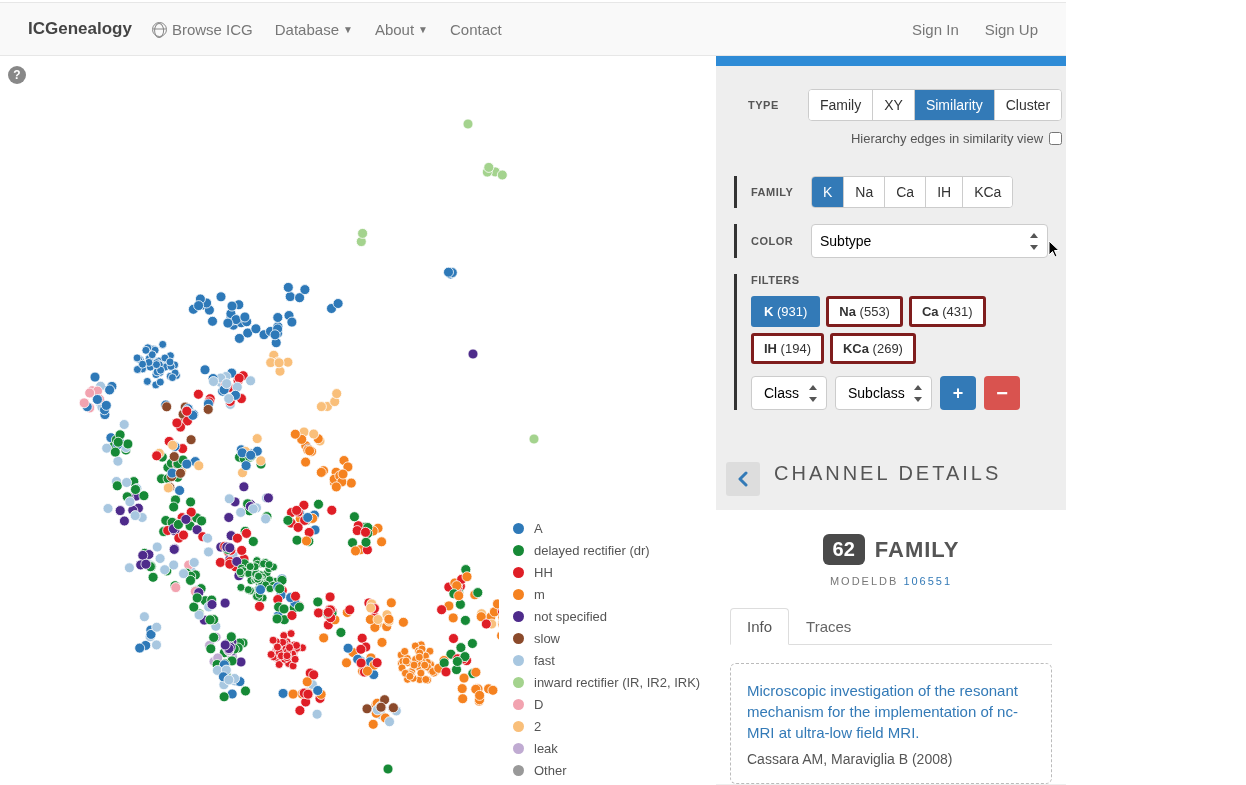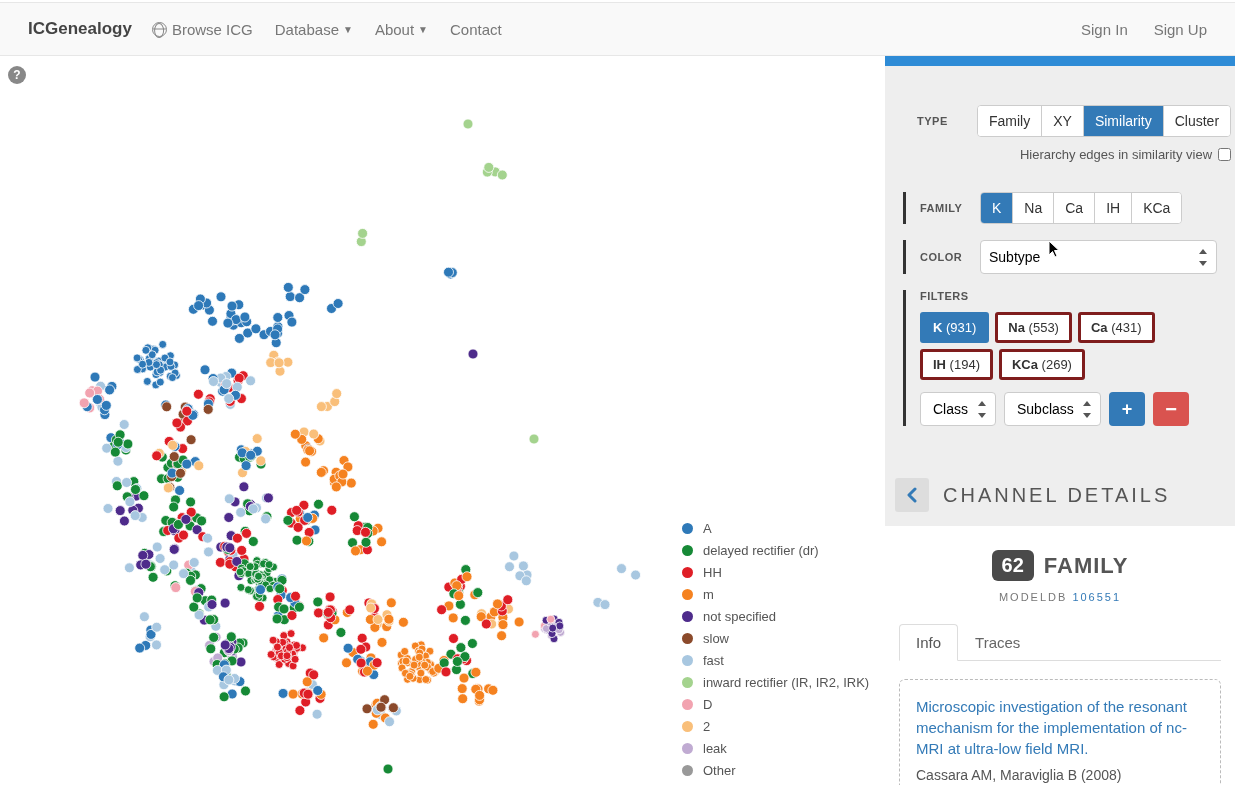--- a/index.html
+++ b/index.html
@@ -1,33 +1,33 @@
 <!DOCTYPE html>
 <html><head>
 <meta charset="utf-8">
 <style>
 *{box-sizing:border-box;margin:0;padding:0;}
 body{font-family:-apple-system,BlinkMacSystemFont,"Segoe UI",Helvetica,Arial,sans-serif;color:#333;background:#fff;font-size:14px;}
-.page{width:1235px;height:785px;overflow:hidden;position:relative;}
+.page{width:1066px;height:785px;overflow:hidden;position:relative;}
 .topbar{height:54px;background:#f9f9f9;border-bottom:1px solid #e7e7e7;border-top:1px solid #e7e7e7;display:flex;align-items:center;padding:0 28px;justify-content:space-between;margin-top:2px;}
 .brand{font-weight:700;font-size:17px;margin-right:20px;color:#444;}
 .nav-l{display:flex;align-items:center;}
 .nav-l a,.nav-r a{color:#777;font-size:15px;margin-right:22px;text-decoration:none;display:inline-flex;align-items:center;cursor:pointer;}
 .nav-r a{margin-left:22px;margin-right:0;}
 .caret{margin-left:4px;font-size:10px;}
 .globe{width:15px;height:15px;border:1.5px solid #888;border-radius:50%;margin-right:5px;position:relative;}
 .globe:before{content:"";position:absolute;left:0;top:50%;width:100%;border-top:1.5px solid #888;transform:translateY(-50%);}
 .globe:after{content:"";position:absolute;top:0;left:50%;height:100%;width:60%;border:1.5px solid #888;border-radius:50%;transform:translateX(-50%);}
 .body-row{display:flex;height:calc(785px - 56px);}
 .viz{flex:1;position:relative;background:#fff;}
 .help{position:absolute;left:8px;top:10px;width:18px;height:18px;background:#888;color:#fff;border-radius:50%;font-size:12px;display:flex;align-items:center;justify-content:center;font-weight:700;cursor:pointer;}
 .sidebar{width:350px;background:#eeeeee;overflow-y:auto;overflow-x:hidden;}
 .blue-strip{height:10px;background:#2e8bd6;}
 .ctrl{padding:14px 18px 4px 18px;}
-.ctrl-row{display:flex;align-items:center;margin-bottom:16px;margin-top:16px;}
+.ctrl-row{display:flex;align-items:center;margin-bottom:16px;}
 .ctrl-bar{width:3px;background:#333;margin-right:14px;align-self:stretch;min-height:30px;}
 .ctrl-bar.tall{min-height:80px;}
 .ctrl-label{width:60px;font-size:11px;font-weight:700;color:#555;letter-spacing:0.5px;}
 .ctrl-body{flex:1;}
 .btn-group{display:flex;border:1px solid #ccc;border-radius:4px;overflow:hidden;background:#fff;}
 .btn-group .bg-btn{padding:7px 11px;font-size:14px;color:#333;background:#fff;border:none;cursor:pointer;border-right:1px solid #ccc;}
 .btn-group .bg-btn:last-child{border-right:none;}
 .btn-group .bg-btn.active{background:#337ab7;color:#fff;}
 .chk-row{display:flex;align-items:center;justify-content:flex-end;font-size:13px;color:#555;margin-top:10px;margin-bottom:6px;}
 .chk-row input{margin-left:6px;}
@@ -41,21 +41,21 @@
 .tag-row{display:flex;flex-wrap:wrap;gap:6px;margin-bottom:12px;}
 .tag{background:#fff;border:3px solid #7f1d1d;border-radius:3px;padding:5px 10px;font-size:13px;cursor:pointer;}
 .tag.active{background:#337ab7;color:#fff;border-color:#337ab7;}
 .tag b{font-weight:700;}
 .subf-row{display:flex;gap:8px;align-items:center;}
 .subf-row .sel-wrap{display:inline-block;}
 .subf-row select{height:34px;border:1px solid #ccc;border-radius:4px;padding:0 26px 0 12px;font-size:14px;background:#fff;appearance:none;-webkit-appearance:none;}
 .plus{width:36px;height:34px;background:#337ab7;color:#fff;border:none;border-radius:4px;font-size:18px;font-weight:700;cursor:pointer;}
 .minus{width:36px;height:34px;background:#d9534f;color:#fff;border:none;border-radius:4px;font-size:20px;font-weight:700;cursor:pointer;}
 .details{background:#fff;margin-top:18px;}
-.details-hdr{background:#eeeeee;display:flex;align-items:center;padding:14px 18px 14px 10px;}
+.details-hdr{background:#eeeeee;display:flex;padding:14px 18px 14px 10px;}
 .back{width:34px;height:34px;background:#ddd;color:#337ab7;display:flex;align-items:center;justify-content:center;border-radius:3px;font-size:18px;cursor:pointer;margin-right:14px;font-weight:700;}
 .details-title{font-size:20px;letter-spacing:3px;color:#555;font-weight:400;}
 .channel-meta{background:#fff;padding:24px 0 14px 0;text-align:center;}
 .channel-row1{display:inline-flex;align-items:center;gap:10px;}
 .ch-num{background:#4a4a4a;color:#fff;border-radius:6px;padding:4px 10px;font-size:20px;font-weight:700;}
 .ch-name{font-size:22px;font-weight:700;letter-spacing:1px;color:#555;}
 .channel-row2{margin-top:10px;font-size:11px;letter-spacing:2px;color:#777;}
 .channel-row2 a{color:#337ab7;text-decoration:none;}
 .tabs{background:#fff;border-bottom:1px solid #ddd;display:flex;margin:0 14px;padding-top:6px;}
 .tab{padding:9px 16px;border:1px solid transparent;position:relative;top:1px;cursor:pointer;color:#666;font-size:15px;}

